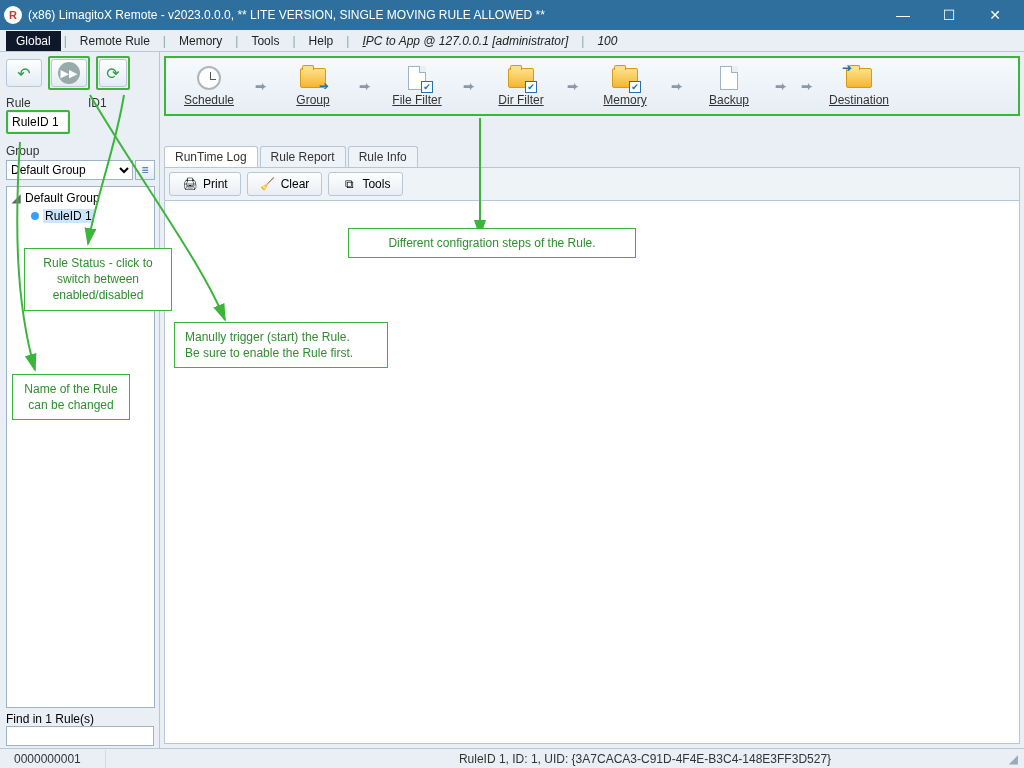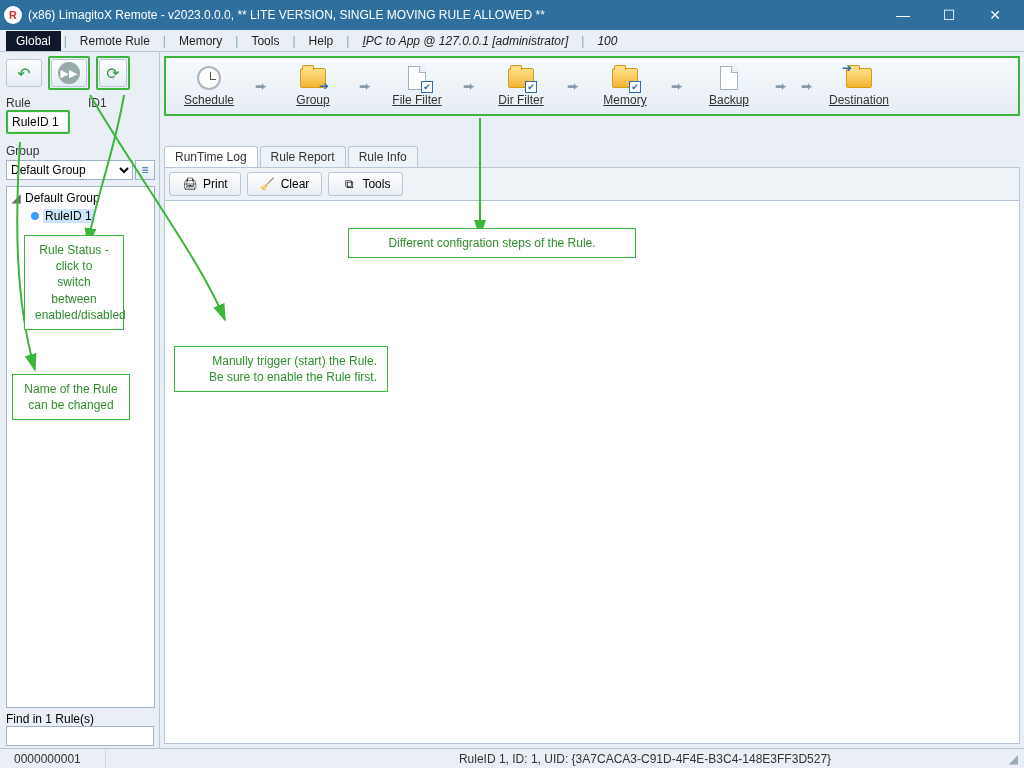--- a/index.html
+++ b/index.html
@@ -419,15 +419,15 @@
   <path d="M480,118 L480,236" stroke="#3cb53c" stroke-width="2" fill="none" marker-end="url(#ah)"></path>
 
   <path d="M90,95 C140,180 200,260 225,320" stroke="#3cb53c" stroke-width="2" fill="none" marker-end="url(#ah)"></path>
 
   <path d="M124,95 C115,150 95,200 88,244" stroke="#3cb53c" stroke-width="2" fill="none" marker-end="url(#ah)"></path>
 
   <path d="M20,142 C15,220 15,300 35,370" stroke="#3cb53c" stroke-width="2" fill="none" marker-end="url(#ah)"></path>
 </svg>
 
 <div class="annot" style="left:348px; top:228px; width:288px">Different configration steps of the Rule.</div>
-<div class="annot" style="left:174px; top:346px; width:214px; text-align:right">Manully trigger (start) the Rule.<br>Be sure to enable the Rule first.</div>
-<div class="annot" style="left:24px; top:235px; width:100px">Rule Status - click to<br>switch between<br>enabled/disabled</div>
+<div class="annot" style="left:174px; top:322px; width:214px; text-align:left">Manully trigger (start) the Rule.<br>Be sure to enable the Rule first.</div>
+<div class="annot" style="left:24px; top:248px; width:148px">Rule Status - click to<br>switch between<br>enabled/disabled</div>
 <div class="annot" style="left:12px; top:374px; width:118px">Name of the Rule<br>can be changed</div>
 
 </body></html>

